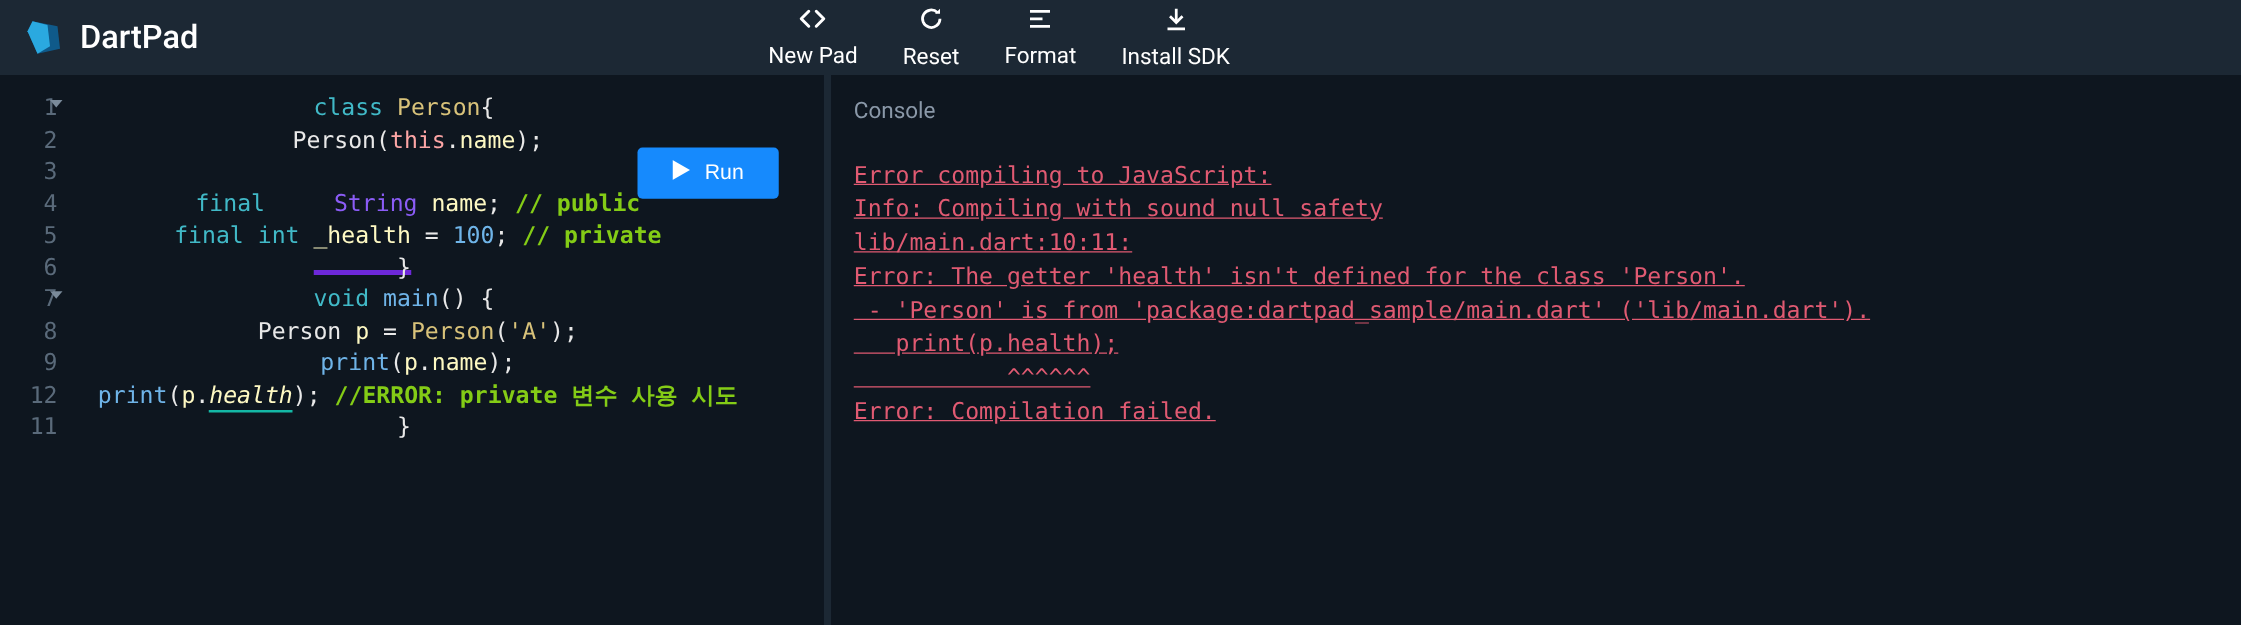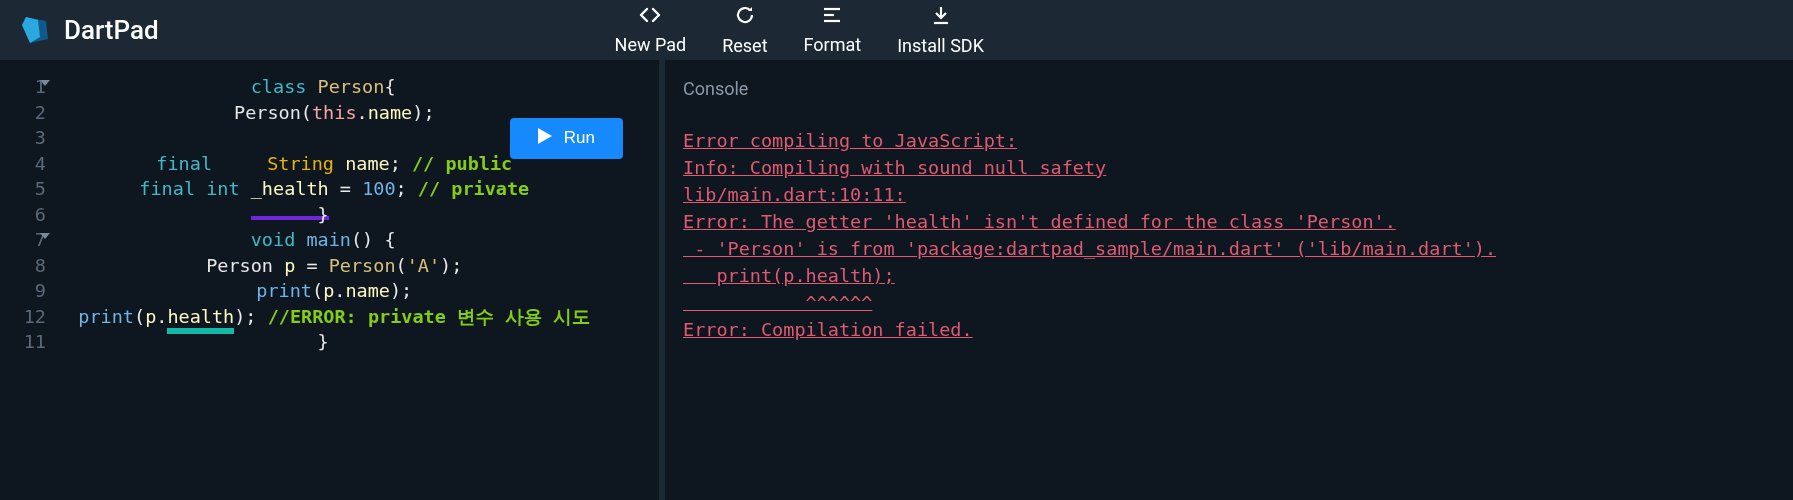--- a/index.html
+++ b/index.html
@@ -103,23 +103,23 @@
 .kw { color: #41b9c7; }
 .cls { color: #d8c27a; }
 .fn { color: #6fb4e8; }
 .thiskw { color: #fca5a5; }
 .prop { color: #fef9c3; }
 .type { color: #41b9c7; }
 .str { color: #d8c27a; }
 .num { color: #6fb4e8; }
 .cmt { color: #84cc16; font-weight: bold; }
 .white { color: #e8e8e8; }
-.name-def { color: #eab308; margin-left: 44px; }
+.name-def { color: #8b5cf6; margin-left: 44px; }
 .under-teal { border-bottom: 4px solid #6d28d9; padding-bottom: 17px; }
-.under-red { border-bottom: 6px solid #14b8a6; padding-bottom: 1px; }
+.under-red { border-bottom: 2px solid #14b8a6; padding-bottom: 1px; font-style: italic; }
 
 .splitter {
   width: 6px;
   background: #1c2834;
   cursor: col-resize;
 }
 .console-pane {
   flex: 1;
   background: #0e161f;
   padding: 18px 18px;

